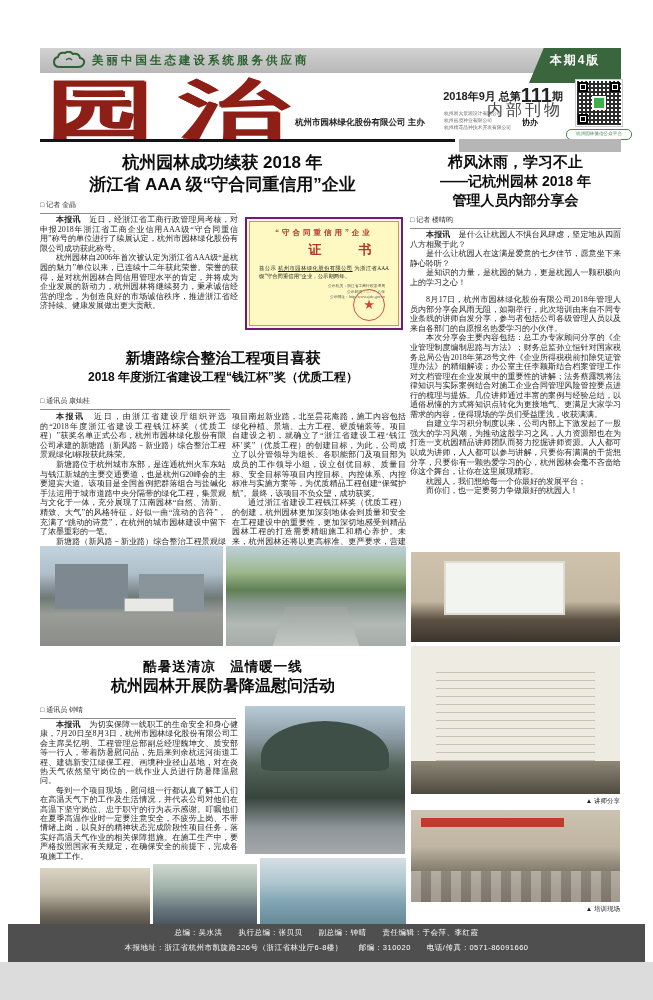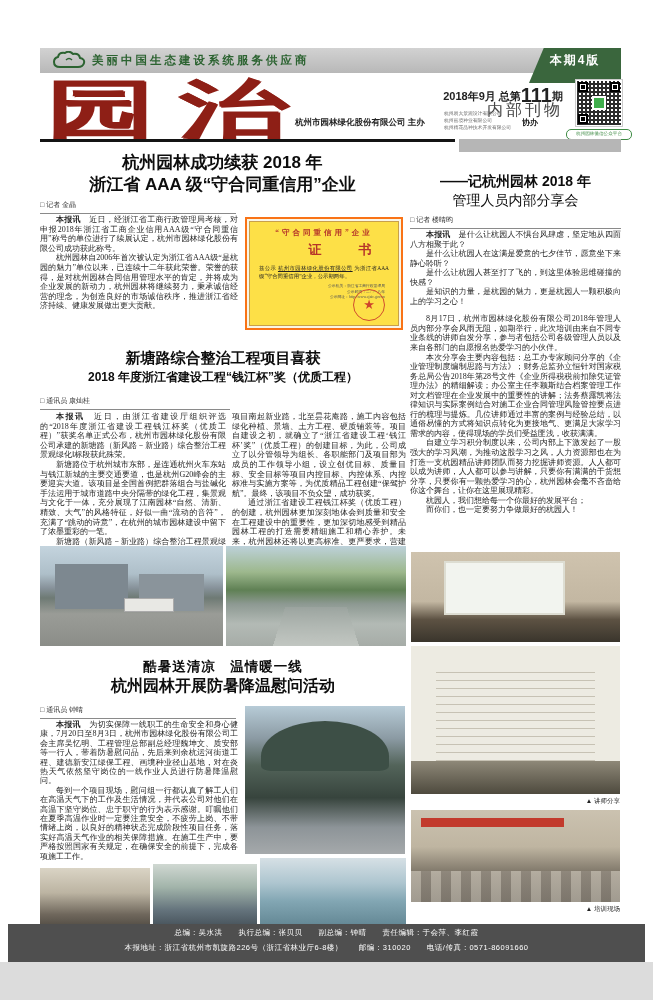--- a/index.html
+++ b/index.html
@@ -49,39 +49,39 @@
   .body-col{position:absolute;font-size:8px;line-height:9.6px;text-align:justify;color:#1f1f1f;}
   .body-col p{margin:0;text-indent:2em;}
   .body-col p.gap{margin-top:8px;}
   .lead{font-weight:bold;}
   
   .h-credit1{left:40px;top:151px;width:365px;font-size:17px;}
   .h-credit2{left:40px;top:173px;width:365px;font-size:17px;}
   .byline-credit{left:40px;top:200px;width:196px;}
   .credit-body{left:40px;top:215px;width:198px;}
   
-  .certificate{position:absolute;left:245px;top:217px;width:158px;height:113px;background:#fde047;
-               border:2px solid #f97316;box-shadow:inset 0 0 0 2px #faf5e4,inset 0 0 0 3px #c8a04a;box-sizing:border-box;}
+  .certificate{position:absolute;left:245px;top:217px;width:158px;height:113px;background:#fef9c3;
+               border:2px solid #701a75;box-shadow:inset 0 0 0 2px #faf5e4,inset 0 0 0 3px #c8a04a;box-sizing:border-box;}
   .cert-t1{margin-top:9px;text-align:center;color:#b5342a;font-size:7.5px;letter-spacing:3px;font-weight:bold;}
   .cert-t2{margin-top:3px;text-align:center;color:#b5342a;font-size:13px;letter-spacing:12px;font-weight:bold;text-indent:12px;padding-left:32px;}
   .cert-body{margin:5px 12px 0 12px;font-size:5.4px;line-height:8px;color:#222;text-align:justify;}
   .cert-body .u{text-decoration:underline;}
   .cert-meta{margin:4px 16px 0 0;font-size:3.8px;line-height:5.5px;color:#555;text-align:right;}
   .seal{position:absolute;right:16px;bottom:7px;width:30px;height:30px;border:1.5px solid rgba(198,40,40,.8);
         border-radius:50%;color:rgba(198,40,40,.85);font-size:13px;text-align:center;line-height:29px;}
   
   .h-qj1{left:40px;top:349px;width:366px;font-size:15px;}
   .h-qj2{left:40px;top:369px;width:366px;font-size:12px;}
   .byline-qj{left:40px;top:396px;width:190px;}
   .qj-col1{left:40px;top:412px;width:186px;}
   .qj-col2{left:232px;top:412px;width:174px;}
   
   .h-st1{left:410px;top:153px;width:211px;font-size:15px;}
   .h-st2{left:410px;top:173px;width:211px;font-size:14px;font-weight:600;}
-  .h-st3{left:410px;top:192px;width:211px;font-size:14px;font-weight:400;}
+  .h-st3{left:410px;top:192px;width:211px;font-size:14px;font-weight:700;}
   .byline-st{left:410px;top:215px;width:211px;}
   .st-body{left:410px;top:230px;width:211px;line-height:9.55px;}
   .photo-cap{position:absolute;width:209px;text-align:right;font-size:6.5px;color:#222;
              font-family:"Liberation Sans",sans-serif;}
   
   .h-sum1{left:40px;top:658px;width:366px;font-size:13.5px;letter-spacing:1px;}
   .h-sum2{left:40px;top:676px;width:366px;font-size:16px;}
   .byline-sum{left:40px;top:705px;width:196px;}
   .sum-body{left:40px;top:720px;width:198px;line-height:9.4px;}
   
@@ -198,27 +198,27 @@
     <p>通过浙江省建设工程钱江杯奖（优质工程）的创建，杭州园林更加深刻地体会到质量和安全在工程建设中的重要性，更加深切地感受到精品园林工程的打造需要精细施工和精心养护。未来，杭州园林还将以更高标准、更严要求，营建更多优质工程，为美丽中国增色添彩！</p>
   </div>
   <div class="photo ph-street">
     <div class="bld"></div>
     <div class="sign"></div>
   </div>
   <div class="photo ph-road">
     <div class="lane"></div>
   </div>
 
+  <div class="hl h-st1">栉风沐雨，学习不止</div>
   <div class="hl h-st2">——记杭州园林 2018 年</div>
   <div class="hl h-st3">管理人员内部分享会</div>
   <div class="byline byline-st">□ 记者 楼晴昀</div>
   <div class="body-col st-body">
     <p><span class="lead">本报讯</span><span>　是什么让杭园人不惧台风肆虐，坚定地从四面八方相聚于此？</span></p>
     <p>是什么让杭园人在这满是爱意的七夕佳节，愿意坐下来静心聆听？</p>
-    <p>是什么让杭园人甚至打了飞的，到这里体验思维碰撞的快感？</p>
     <p>是知识的力量，是杭园的魅力，更是杭园人一颗积极向上的学习之心！</p>
     <p class="gap">8月17日，杭州市园林绿化股份有限公司2018年管理人员内部分享会风雨无阻，如期举行，此次培训由来自不同专业条线的讲师自发分享，参与者包括公司各级管理人员以及来自各部门的自愿报名热爱学习的小伙伴。</p>
     <p>本次分享会主要内容包括：总工办专家顾问分享的《企业管理制度编制思路与方法》；财务总监孙立恒针对国家税务总局公告2018年第28号文件《企业所得税税前扣除凭证管理办法》的精细解读；办公室主任李颖斯结合档案管理工作对文档管理在企业发展中的重要性的讲解；法务蔡露凯将法律知识与实际案例结合对施工企业合同管理风险管控要点进行的梳理与提炼。几位讲师通过丰富的案例与经验总结，以通俗易懂的方式将知识点转化为更接地气、更满足大家学习需求的内容，使得现场的学员们受益匪浅，收获满满。</p>
     <p>自建立学习积分制度以来，公司内部上下激发起了一股强大的学习风潮，为推动这股学习之风，人力资源部也在为打造一支杭园精品讲师团队而努力挖掘讲师资源。人人都可以成为讲师，人人都可以参与讲解，只要你有满满的干货想分享，只要你有一颗热爱学习的心，杭州园林会毫不吝啬给你这个舞台，让你在这里展现精彩。</p>
     <p>杭园人，我们想给每一个你最好的发展平台；</p>
     <p>而你们，也一定要努力争做最好的杭园人！</p>
   </div>
   <div class="photo ph-lecture1">
     <div class="screen"></div>
   </div>

